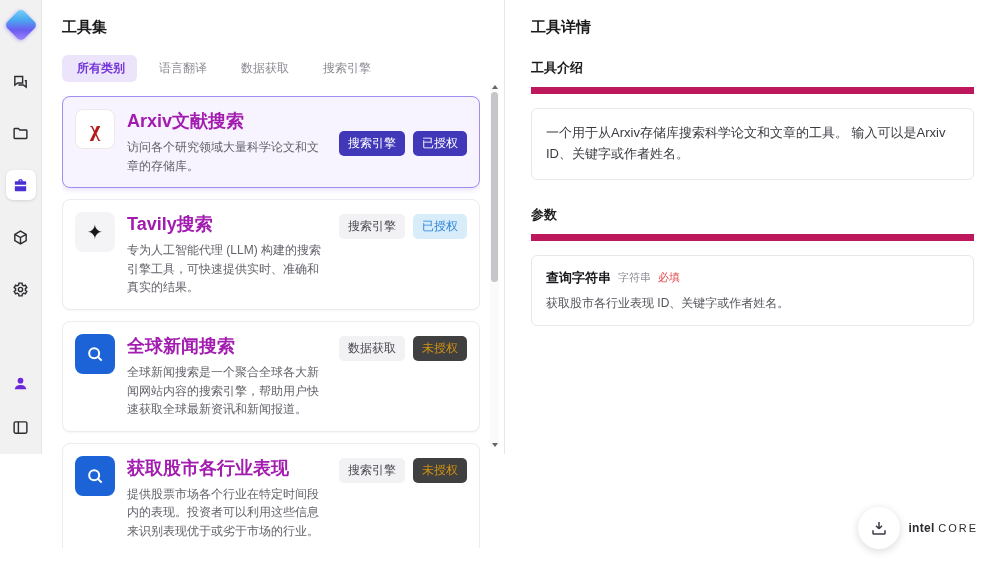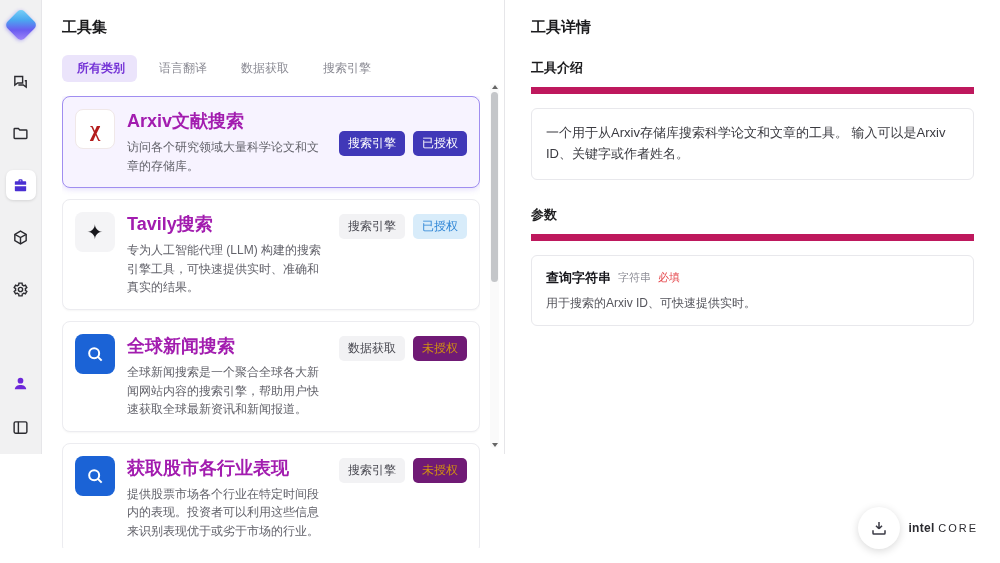--- a/index.html
+++ b/index.html
@@ -42,21 +42,21 @@
   .icon-blue { background:#1b63d6; color:#fff; }
   .card-mid { flex:1; min-width:0; }
   .tool-title { font-size:18px; font-weight:bold; color:#a21caf; margin-bottom:5px; }
   .tool-desc { font-size:12px; color:#63636b; line-height:1.55; }
   .card-badges { display:flex; gap:8px; align-items:flex-start; flex-shrink:0; padding-top:2px; }
   .card.selected .card-badges { align-self:center; }
   .badge { font-size:12px; padding:4px 9px; border-radius:5px; white-space:nowrap; }
   .badge.primary { background:#4038b8; color:#fff; }
   .badge.cat { background:#f2f2f4; color:#4a4a52; }
   .badge.auth { background:#d8ecfa; color:#2f86d6; }
-  .badge.unauth { background:#701a75; color:#d09012; }
+  .badge.unauth { background:#404040; color:#d09012; }
 
   .scrollbar { position:absolute; top:84px; bottom:6px; right:5px; width:9px;
     background:#fafafa; border-radius:5px; }
   .scroll-thumb { position:absolute; top:8px; left:1px; width:7px; height:190px;
     background:#c4c6c9; border-radius:4px; cursor:pointer; }
   .scroll-arrow { position:absolute; left:2px; width:0; height:0;
     border-left:3px solid transparent; border-right:3px solid transparent; }
   .scroll-arrow.up { top:1px; border-bottom:4px solid #666; }
   .scroll-arrow.down { bottom:1px; border-top:4px solid #666; }
 
@@ -231,21 +231,21 @@
     <div class="section-head">工具介绍</div>
     <div class="intro-box">一个用于从Arxiv存储库搜索科学论文和文章的工具。 输入可以是Arxiv ID、关键字或作者姓名。</div>
 
     <div class="section-head">参数</div>
     <div class="param-card">
       <div class="param-head">
         <span class="param-name">查询字符串</span>
         <span class="param-type">字符串</span>
         <span class="param-req">必填</span>
       </div>
-      <div class="param-desc">用于搜索的Arxiv ID、可快速提供实时。</div>
+      <div class="param-desc">获取股市各行业表现 ID、关键字或作者姓名。</div>
     </div>
   </section>
 
 </div>
 
 <div class="float-br">
   <div class="dl-btn">
     <svg viewBox="0 0 24 24" fill="none" stroke="currentColor" stroke-width="2">
         <path d="M12 4v9m0 0l-4-4m4 4l4-4"></path>
         <path d="M4 15v4a1 1 0 0 0 1 1h14a1 1 0 0 0 1-1v-4"></path>

